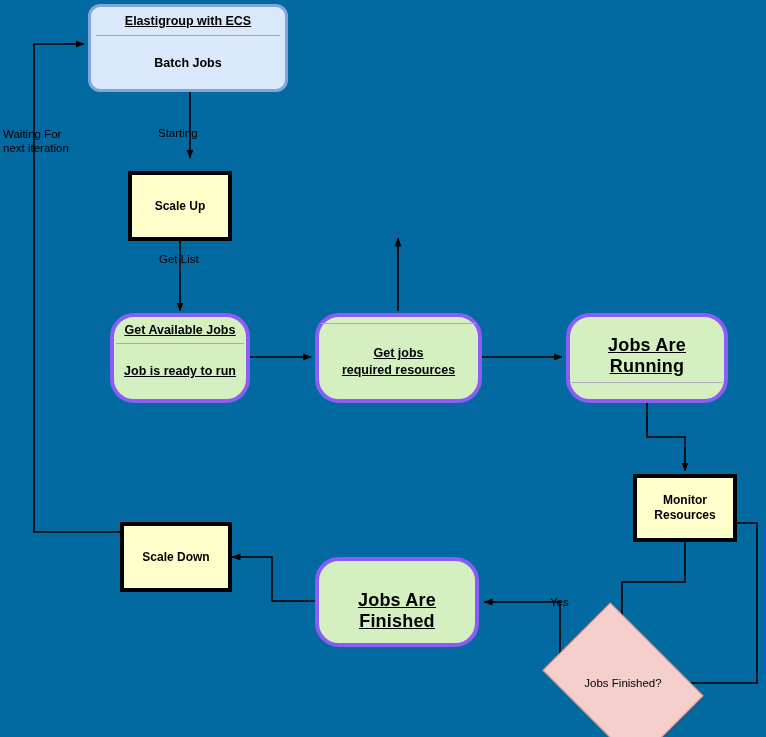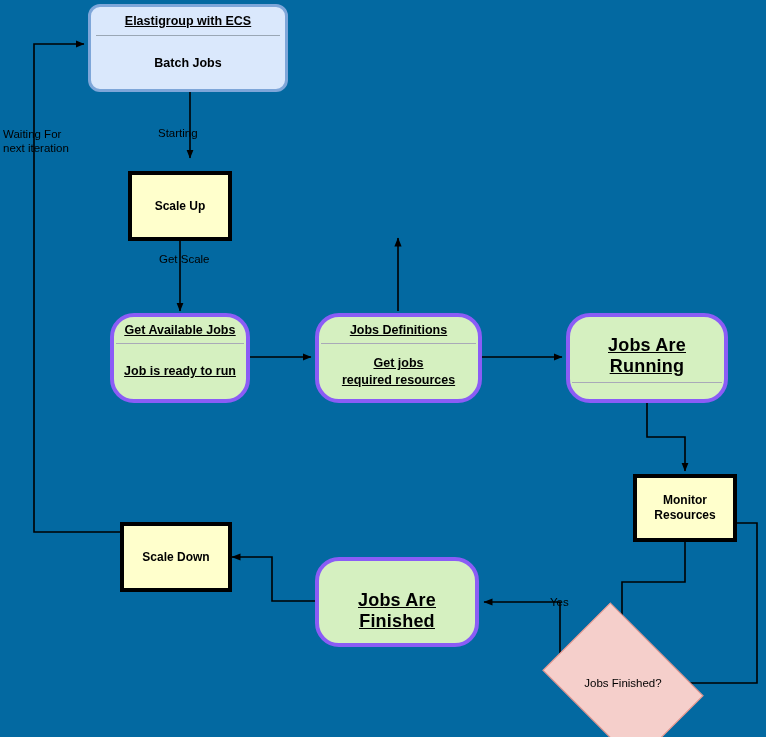--- a/index.html
+++ b/index.html
@@ -233,21 +233,20 @@
   </div>
 
 
   <div class="node green" style="left:110px; top:313px; width:140px; height:90px;">
     <div class="title">Get Available Jobs</div>
     <div class="divider"></div>
     <div class="body">Job is ready to run</div>
   </div>
 
   <div class="node green" style="left:315px; top:313px; width:167px; height:90px;">
-    <div class="title">Jobs Definitions</div>
     <div class="divider"></div>
     <div class="body">Get jobs
 required resources</div>
   </div>
 
   <div class="node green big withbody" style="left:566px; top:313px; width:162px; height:90px;">
     <div class="title">Jobs Are 
 Running</div>
     <div class="divider"></div>
     <div class="body"></div>
@@ -269,21 +268,21 @@
 
     <div class="body"></div>
   </div>
 
   <div class="node yellow" style="left:120px; top:522px; width:112px; height:70px;">
     <div class="body">Scale Down</div>
   </div>
 
   <div class="edge-label" style="left:158px; top:126px;">Starting</div>
 
-  <div class="edge-label" style="left:159px; top:252px;">Get Scale</div>
+  <div class="edge-label" style="left:159px; top:252px;">Get List</div>
 
   <div class="edge-label" style="left:550px; top:595px;">Yes</div>
 
   <div class="edge-label" style="left:746px; top:626px;margin-left:43px;">No</div>
 
   <div class="edge-label" style="left:3px; top:111px;margin-top:16px;">Waiting For
 next iteration</div>
 
 </div>
 

